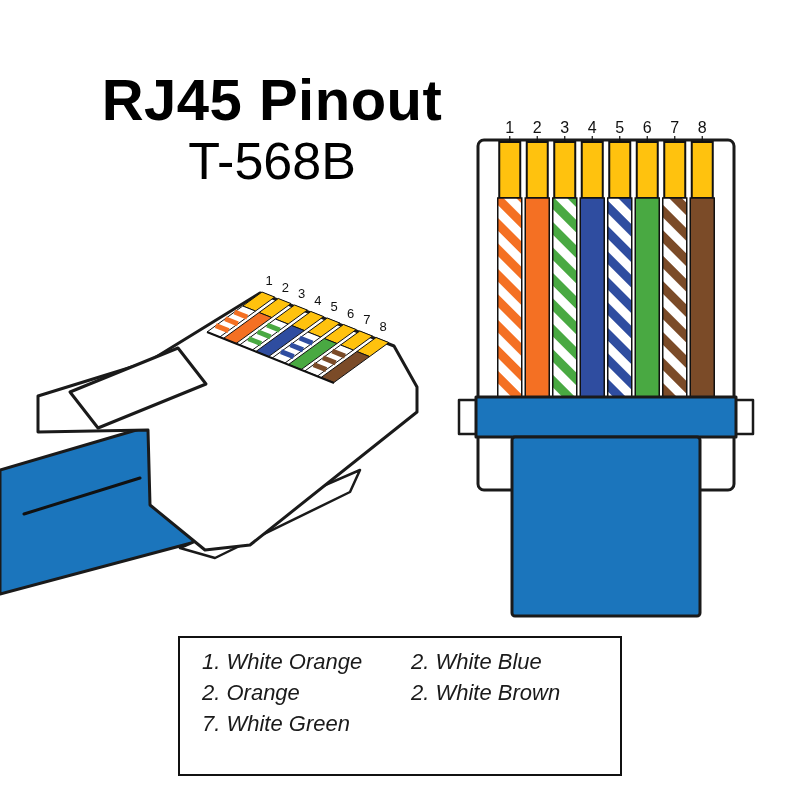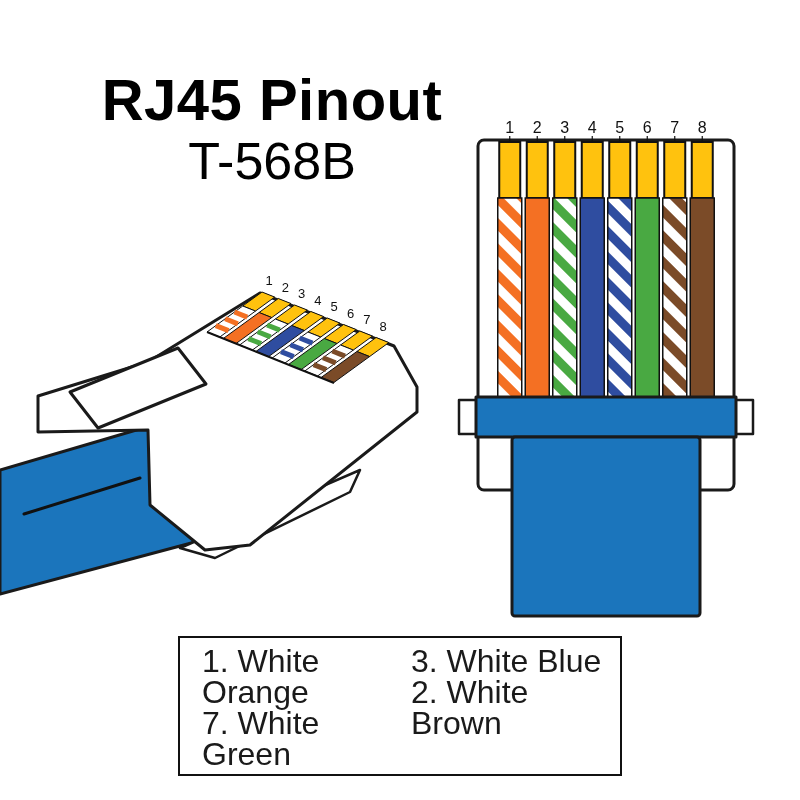--- a/index.html
+++ b/index.html
@@ -10,21 +10,21 @@
   .subtitle{font-size:52px;font-weight:400;}
   #diagram{position:absolute;left:0;top:0;}
   .stroke{stroke:var(--outline);stroke-width:2.5;stroke-linejoin:round;}
   .stroke-thick{stroke:var(--outline);stroke-width:3;stroke-linejoin:round;}
   .fill-white{fill:#fff;}
   .fill-cable{fill:var(--cable);}
   .pin-num{font-family:"Liberation Sans",sans-serif;font-size:16px;fill:#111;}
   .pin-num-3d{font-family:"Liberation Sans",sans-serif;font-size:13px;fill:#111;}
   .legend{position:absolute;left:178px;top:636px;width:444px;height:140px;border:2px solid #111;
           box-sizing:border-box;background:#fff;display:flex;padding:8px 0 0 22px;}
-  .legend-col{width:222px;font-size:32px;line-height:31px;color:#1a1a1a;}
+  .legend-col{width:222px;font-size:22px;line-height:31px;color:#1a1a1a;font-style:italic;}
 </style>
 </head>
 <body>
 
 <div class="page">
 
   <div class="title-block">
     <div class="title">RJ45 Pinout</div>
     <div class="subtitle">T-568B</div>
   </div>
@@ -137,21 +137,22 @@
       <rect class="fill-white stroke" x="459" y="400" width="20" height="34"></rect>
       <rect class="fill-white stroke" x="733" y="400" width="20" height="34"></rect>
       <rect class="fill-cable stroke-thick" x="476" y="397" width="260" height="40"></rect>
       <rect class="fill-cable stroke-thick" x="512" y="437" width="188" height="179" rx="3"></rect>
     </g>
   </svg>
 
   <div class="legend">
     <div class="legend-col" id="legend-col-0">
         <div>1. White Orange</div>
+        <div>2. Orange</div>
         <div>7. White Green</div>
       </div>
     <div class="legend-col" id="legend-col-1">
-        <div>3. White Blue</div>
+        <div>2. White Blue</div>
         <div>2. White Brown</div>
       </div>
   </div>
 
 </div>
 
 </body></html>

